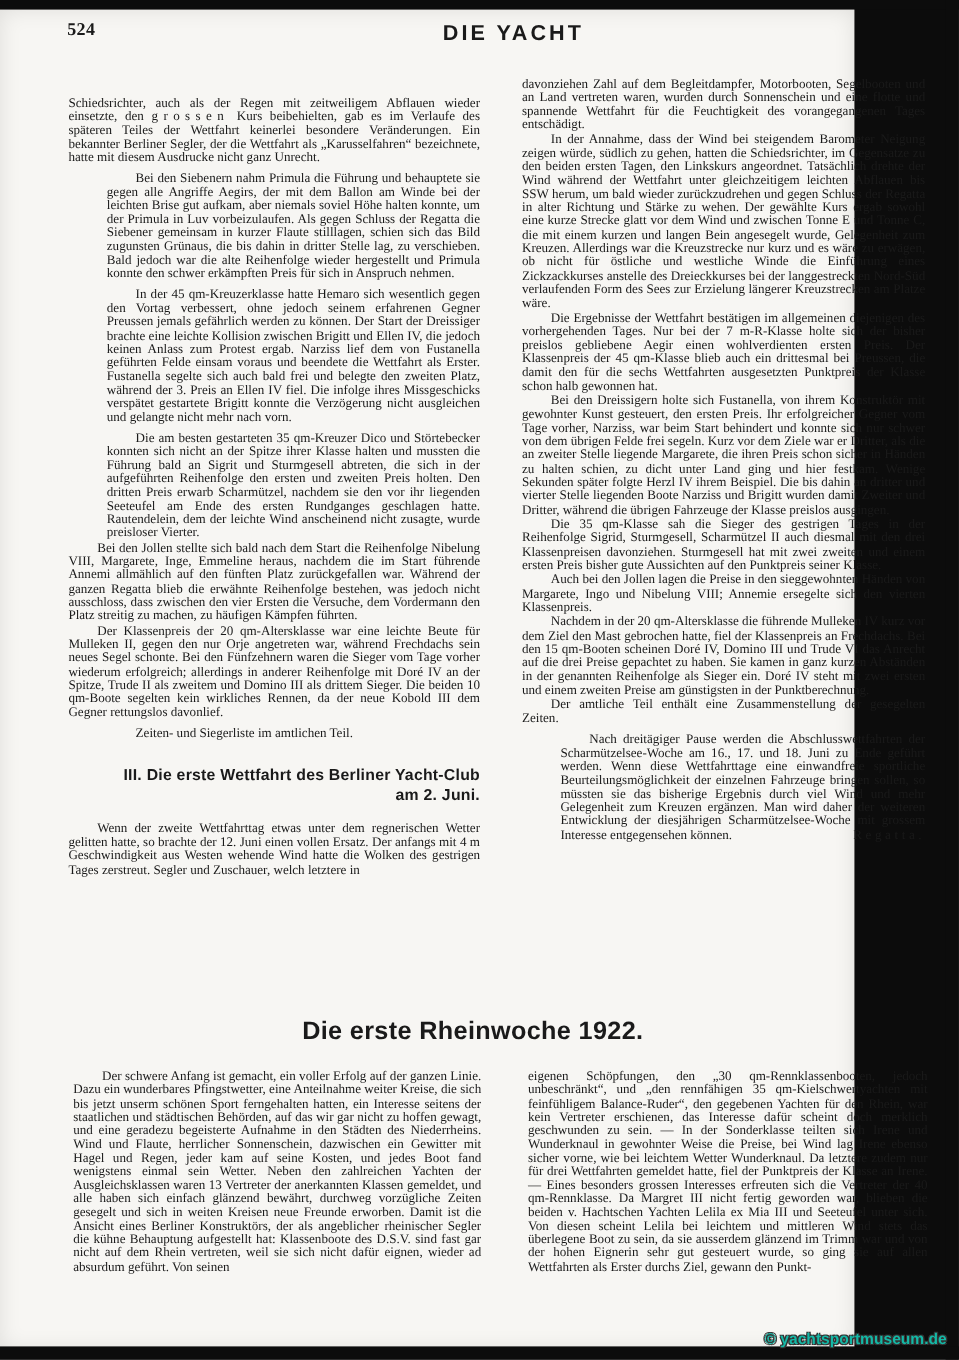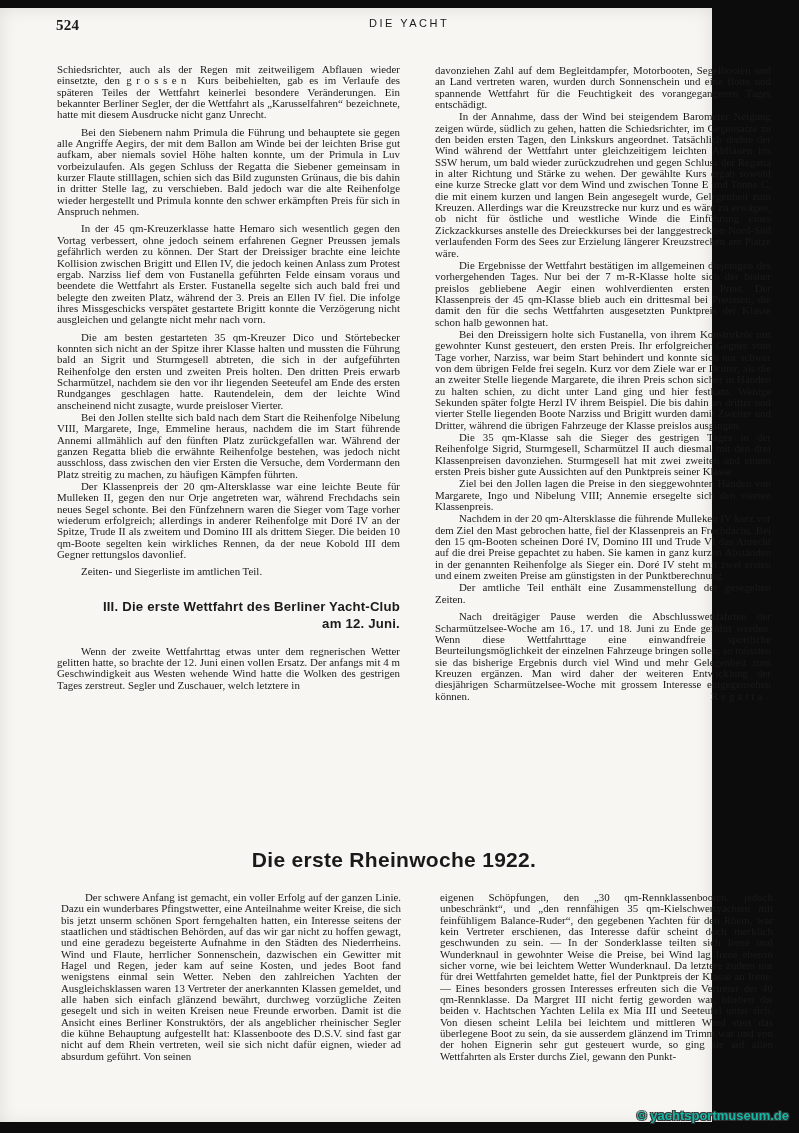--- a/index.html
+++ b/index.html
@@ -18,34 +18,34 @@
   .topbar { position: absolute; left: 0; top: 0; width: 799px; height: 8px; background: #0c0c0c; }
   .rightbar { position: absolute; right: 0; top: 0; width: 11px; height: 1133px; background: #0c0c0c; }
   .bottombar { position: absolute; left: 0; top: 1122px; width: 799px; height: 11px; background: #0c0c0c; }
 
   .page-number {
     position: absolute; left: 56px; top: 9px;
     font-weight: bold; font-size: 15px; letter-spacing: 0.3px;
   }
   .running-title {
     position: absolute; left: 369px; top: 9px;
-    font-size: 11px; letter-spacing: 2.5px; font-weight: normal;
+    font-size: 18px; letter-spacing: 2.5px; font-weight: bold;
     font-family: "Liberation Sans", "DejaVu Sans", sans-serif;
   }
 
   .col {
     position: absolute;
     font-size: 10.9px; line-height: 11.35px;
     text-align: justify;
   }
   .col p { margin: 0; text-indent: 24px; }
   .col p.noindent { text-indent: 0; }
   .col p + p { margin-top: 1px; }
-  .col p.gap { margin-top: 6px; }
-  .col-left-top  { left: 57px;  top: 56px;  width: 343px; }
+  .col p.gap { margin-top: 6px; margin-left: 32px; }
+  .col-left-top  { left: 57px;  top: 73px;  width: 343px; }
   .col-right-top { left: 435px; top: 57px;  width: 336px; }
   .col-left-bot  { left: 61px;  top: 884px; width: 340px; }
   .col-right-bot { left: 440px; top: 884px; width: 333px; }
 
   .spaced { letter-spacing: 4.5px; }
 
   .section-heading {
     margin: 20px 0 14px 0;
     text-align: right;
     font-family: "Liberation Sans", "DejaVu Sans", sans-serif;
@@ -81,32 +81,32 @@
     <p class="noindent"><span>Schiedsrichter, auch als der Regen mit zeitweiligem Abflauen wieder einsetzte, den</span> <span class="spaced">grossen</span> <span>Kurs beibehielten, gab es im Verlaufe des späteren Teiles der Wettfahrt keinerlei besondere Veränderungen. Ein bekannter Berliner Segler, der die Wettfahrt als „Karusselfahren“ bezeichnete, hatte mit diesem Ausdrucke nicht ganz Unrecht.</span></p>
     <p class="gap">Bei den Siebenern nahm Primula die Führung und behauptete sie gegen alle Angriffe Aegirs, der mit dem Ballon am Winde bei der leichten Brise gut aufkam, aber niemals soviel Höhe halten konnte, um der Primula in Luv vorbeizulaufen. Als gegen Schluss der Regatta die Siebener gemeinsam in kurzer Flaute stilllagen, schien sich das Bild zugunsten Grünaus, die bis dahin in dritter Stelle lag, zu verschieben. Bald jedoch war die alte Reihenfolge wieder hergestellt und Primula konnte den schwer erkämpften Preis für sich in Anspruch nehmen.</p>
     <p class="gap">In der 45 qm-Kreuzerklasse hatte Hemaro sich wesentlich gegen den Vortag verbessert, ohne jedoch seinem erfahrenen Gegner Preussen jemals gefährlich werden zu können. Der Start der Dreissiger brachte eine leichte Kollision zwischen Brigitt und Ellen IV, die jedoch keinen Anlass zum Protest ergab. Narziss lief dem von Fustanella geführten Felde einsam voraus und beendete die Wettfahrt als Erster. Fustanella segelte sich auch bald frei und belegte den zweiten Platz, während der 3. Preis an Ellen IV fiel. Die infolge ihres Missgeschicks verspätet gestartete Brigitt konnte die Verzögerung nicht ausgleichen und gelangte nicht mehr nach vorn.</p>
     <p class="gap">Die am besten gestarteten 35 qm-Kreuzer Dico und Störtebecker konnten sich nicht an der Spitze ihrer Klasse halten und mussten die Führung bald an Sigrit und Sturmgesell abtreten, die sich in der aufgeführten Reihenfolge den ersten und zweiten Preis holten. Den dritten Preis erwarb Scharmützel, nachdem sie den vor ihr liegenden Seeteufel am Ende des ersten Rundganges geschlagen hatte. Rautendelein, dem der leichte Wind anscheinend nicht zusagte, wurde preisloser Vierter.</p>
     <p>Bei den Jollen stellte sich bald nach dem Start die Reihenfolge Nibelung VIII, Margarete, Inge, Emmeline heraus, nachdem die im Start führende Annemi allmählich auf den fünften Platz zurückgefallen war. Während der ganzen Regatta blieb die erwähnte Reihenfolge bestehen, was jedoch nicht ausschloss, dass zwischen den vier Ersten die Versuche, dem Vordermann den Platz streitig zu machen, zu häufigen Kämpfen führten.</p>
     <p>Der Klassenpreis der 20 qm-Altersklasse war eine leichte Beute für Mulleken II, gegen den nur Orje angetreten war, während Frechdachs sein neues Segel schonte. Bei den Fünfzehnern waren die Sieger vom Tage vorher wiederum erfolgreich; allerdings in anderer Reihenfolge mit Doré IV an der Spitze, Trude II als zweitem und Domino III als drittem Sieger. Die beiden 10 qm-Boote segelten kein wirkliches Rennen, da der neue Kobold III dem Gegner rettungslos davonlief.</p>
     <p class="gap">Zeiten- und Siegerliste im amtlichen Teil.</p>
 
     <div class="section-heading">
       <div>III. Die erste Wettfahrt des Berliner Yacht-Club</div>
-      <div>am 12. Juni.</div>
+      <div>am 2. Juni.</div>
     </div>
     <p>Wenn der zweite Wettfahrttag etwas unter dem regnerischen Wetter gelitten hatte, so brachte der 12. Juni einen vollen Ersatz. Der anfangs mit 4 m Geschwindigkeit aus Westen wehende Wind hatte die Wolken des gestrigen Tages zerstreut. Segler und Zuschauer, welch letztere in</p>
   </div>
 
   <div class="col col-right-top">
     <p class="noindent">davonziehen Zahl auf dem Begleitdampfer, Motorbooten, Segelbooten und an Land vertreten waren, wurden durch Sonnenschein und eine flotte und spannende Wettfahrt für die Feuchtigkeit des vorangegangenen Tages entschädigt.</p>
     <p>In der Annahme, dass der Wind bei steigendem Barometer Neigung zeigen würde, südlich zu gehen, hatten die Schiedsrichter, im Gegensatze zu den beiden ersten Tagen, den Linkskurs angeordnet. Tatsächlich drehte der Wind während der Wettfahrt unter gleichzeitigem leichten Abflauen bis SSW herum, um bald wieder zurückzudrehen und gegen Schluss der Regatta in alter Richtung und Stärke zu wehen. Der gewählte Kurs ergab sowohl eine kurze Strecke glatt vor dem Wind und zwischen Tonne E und Tonne C, die mit einem kurzen und langen Bein angesegelt wurde, Gelegenheit zum Kreuzen. Allerdings war die Kreuzstrecke nur kurz und es wäre zu erwägen, ob nicht für östliche und westliche Winde die Einführung eines Zickzackkurses anstelle des Dreieckkurses bei der langgestreckten Nord-Süd verlaufenden Form des Sees zur Erzielung längerer Kreuzstrecken am Platze wäre.</p>
     <p>Die Ergebnisse der Wettfahrt bestätigen im allgemeinen diejenigen des vorhergehenden Tages. Nur bei der 7 m-R-Klasse holte sich der bisher preislos gebliebene Aegir einen wohlverdienten ersten Preis. Der Klassenpreis der 45 qm-Klasse blieb auch ein drittesmal bei Preussen, die damit den für die sechs Wettfahrten ausgesetzten Punktpreis der Klasse schon halb gewonnen hat.</p>
     <p>Bei den Dreissigern holte sich Fustanella, von ihrem Konstruktör mit gewohnter Kunst gesteuert, den ersten Preis. Ihr erfolgreicher Gegner vom Tage vorher, Narziss, war beim Start behindert und konnte sich nur schwer von dem übrigen Felde frei segeln. Kurz vor dem Ziele war er Dritter, als die an zweiter Stelle liegende Margarete, die ihren Preis schon sicher in Händen zu halten schien, zu dicht unter Land ging und hier festkam. Wenige Sekunden später folgte Herzl IV ihrem Beispiel. Die bis dahin an dritter und vierter Stelle liegenden Boote Narziss und Brigitt wurden damit Zweiter und Dritter, während die übrigen Fahrzeuge der Klasse preislos ausgingen.</p>
     <p>Die 35 qm-Klasse sah die Sieger des gestrigen Tages in der Reihenfolge Sigrid, Sturmgesell, Scharmützel II auch diesmal mit den drei Klassenpreisen davonziehen. Sturmgesell hat mit zwei zweiten und einem ersten Preis bisher gute Aussichten auf den Punktpreis seiner Klasse.</p>
-    <p>Ziel bei den Jollen lagen die Preise in den sieggewohnten Händen von Margarete, Ingo und Nibelung VIII; Annemie ersegelte sich den vierten Klassenpreis.</p>
+    <p>Auch bei den Jollen lagen die Preise in den sieggewohnten Händen von Margarete, Ingo und Nibelung VIII; Annemie ersegelte sich den vierten Klassenpreis.</p>
     <p>Nachdem in der 20 qm-Altersklasse die führende Mulleken IV kurz vor dem Ziel den Mast gebrochen hatte, fiel der Klassenpreis an Frechdachs. Bei den 15 qm-Booten scheinen Doré IV, Domino III und Trude VI das Anrecht auf die drei Preise gepachtet zu haben. Sie kamen in ganz kurzen Abständen in der genannten Reihenfolge als Sieger ein. Doré IV steht mit zwei ersten und einem zweiten Preise am günstigsten in der Punktberechnung.</p>
     <p>Der amtliche Teil enthält eine Zusammenstellung der gesegelten Zeiten.</p>
     <p class="gap">Nach dreitägiger Pause werden die Abschlusswettfahrten der Scharmützelsee-Woche am 16., 17. und 18. Juni zu Ende geführt werden. Wenn diese Wettfahrttage eine einwandfreie sportliche Beurteilungsmöglichkeit der einzelnen Fahrzeuge bringen sollen, so müssten sie das bisherige Ergebnis durch viel Wind und mehr Gelegenheit zum Kreuzen ergänzen. Man wird daher der weiteren Entwicklung der diesjährigen Scharmützelsee-Woche mit grossem Interesse entgegensehen können.</p>
     <div class="signature">Regatta.</div>
   </div>
 
   <div class="article-title">Die erste Rheinwoche 1922.</div>
 
   <div class="col col-left-bot">
     <p>Der schwere Anfang ist gemacht, ein voller Erfolg auf der ganzen Linie. Dazu ein wunderbares Pfingstwetter, eine Anteilnahme weiter Kreise, die sich bis jetzt unserm schönen Sport ferngehalten hatten, ein Interesse seitens der staatlichen und städtischen Behörden, auf das wir gar nicht zu hoffen gewagt, und eine geradezu begeisterte Aufnahme in den Städten des Niederrheins. Wind und Flaute, herrlicher Sonnenschein, dazwischen ein Gewitter mit Hagel und Regen, jeder kam auf seine Kosten, und jedes Boot fand wenigstens einmal sein Wetter. Neben den zahlreichen Yachten der Ausgleichsklassen waren 13 Vertreter der anerkannten Klassen gemeldet, und alle haben sich einfach glänzend bewährt, durchweg vorzügliche Zeiten gesegelt und sich in weiten Kreisen neue Freunde erworben. Damit ist die Ansicht eines Berliner Konstruktörs, der als angeblicher rheinischer Segler die kühne Behauptung aufgestellt hat: Klassenboote des D.S.V. sind fast gar nicht auf dem Rhein vertreten, weil sie sich nicht dafür eignen, wieder ad absurdum geführt. Von seinen</p>

